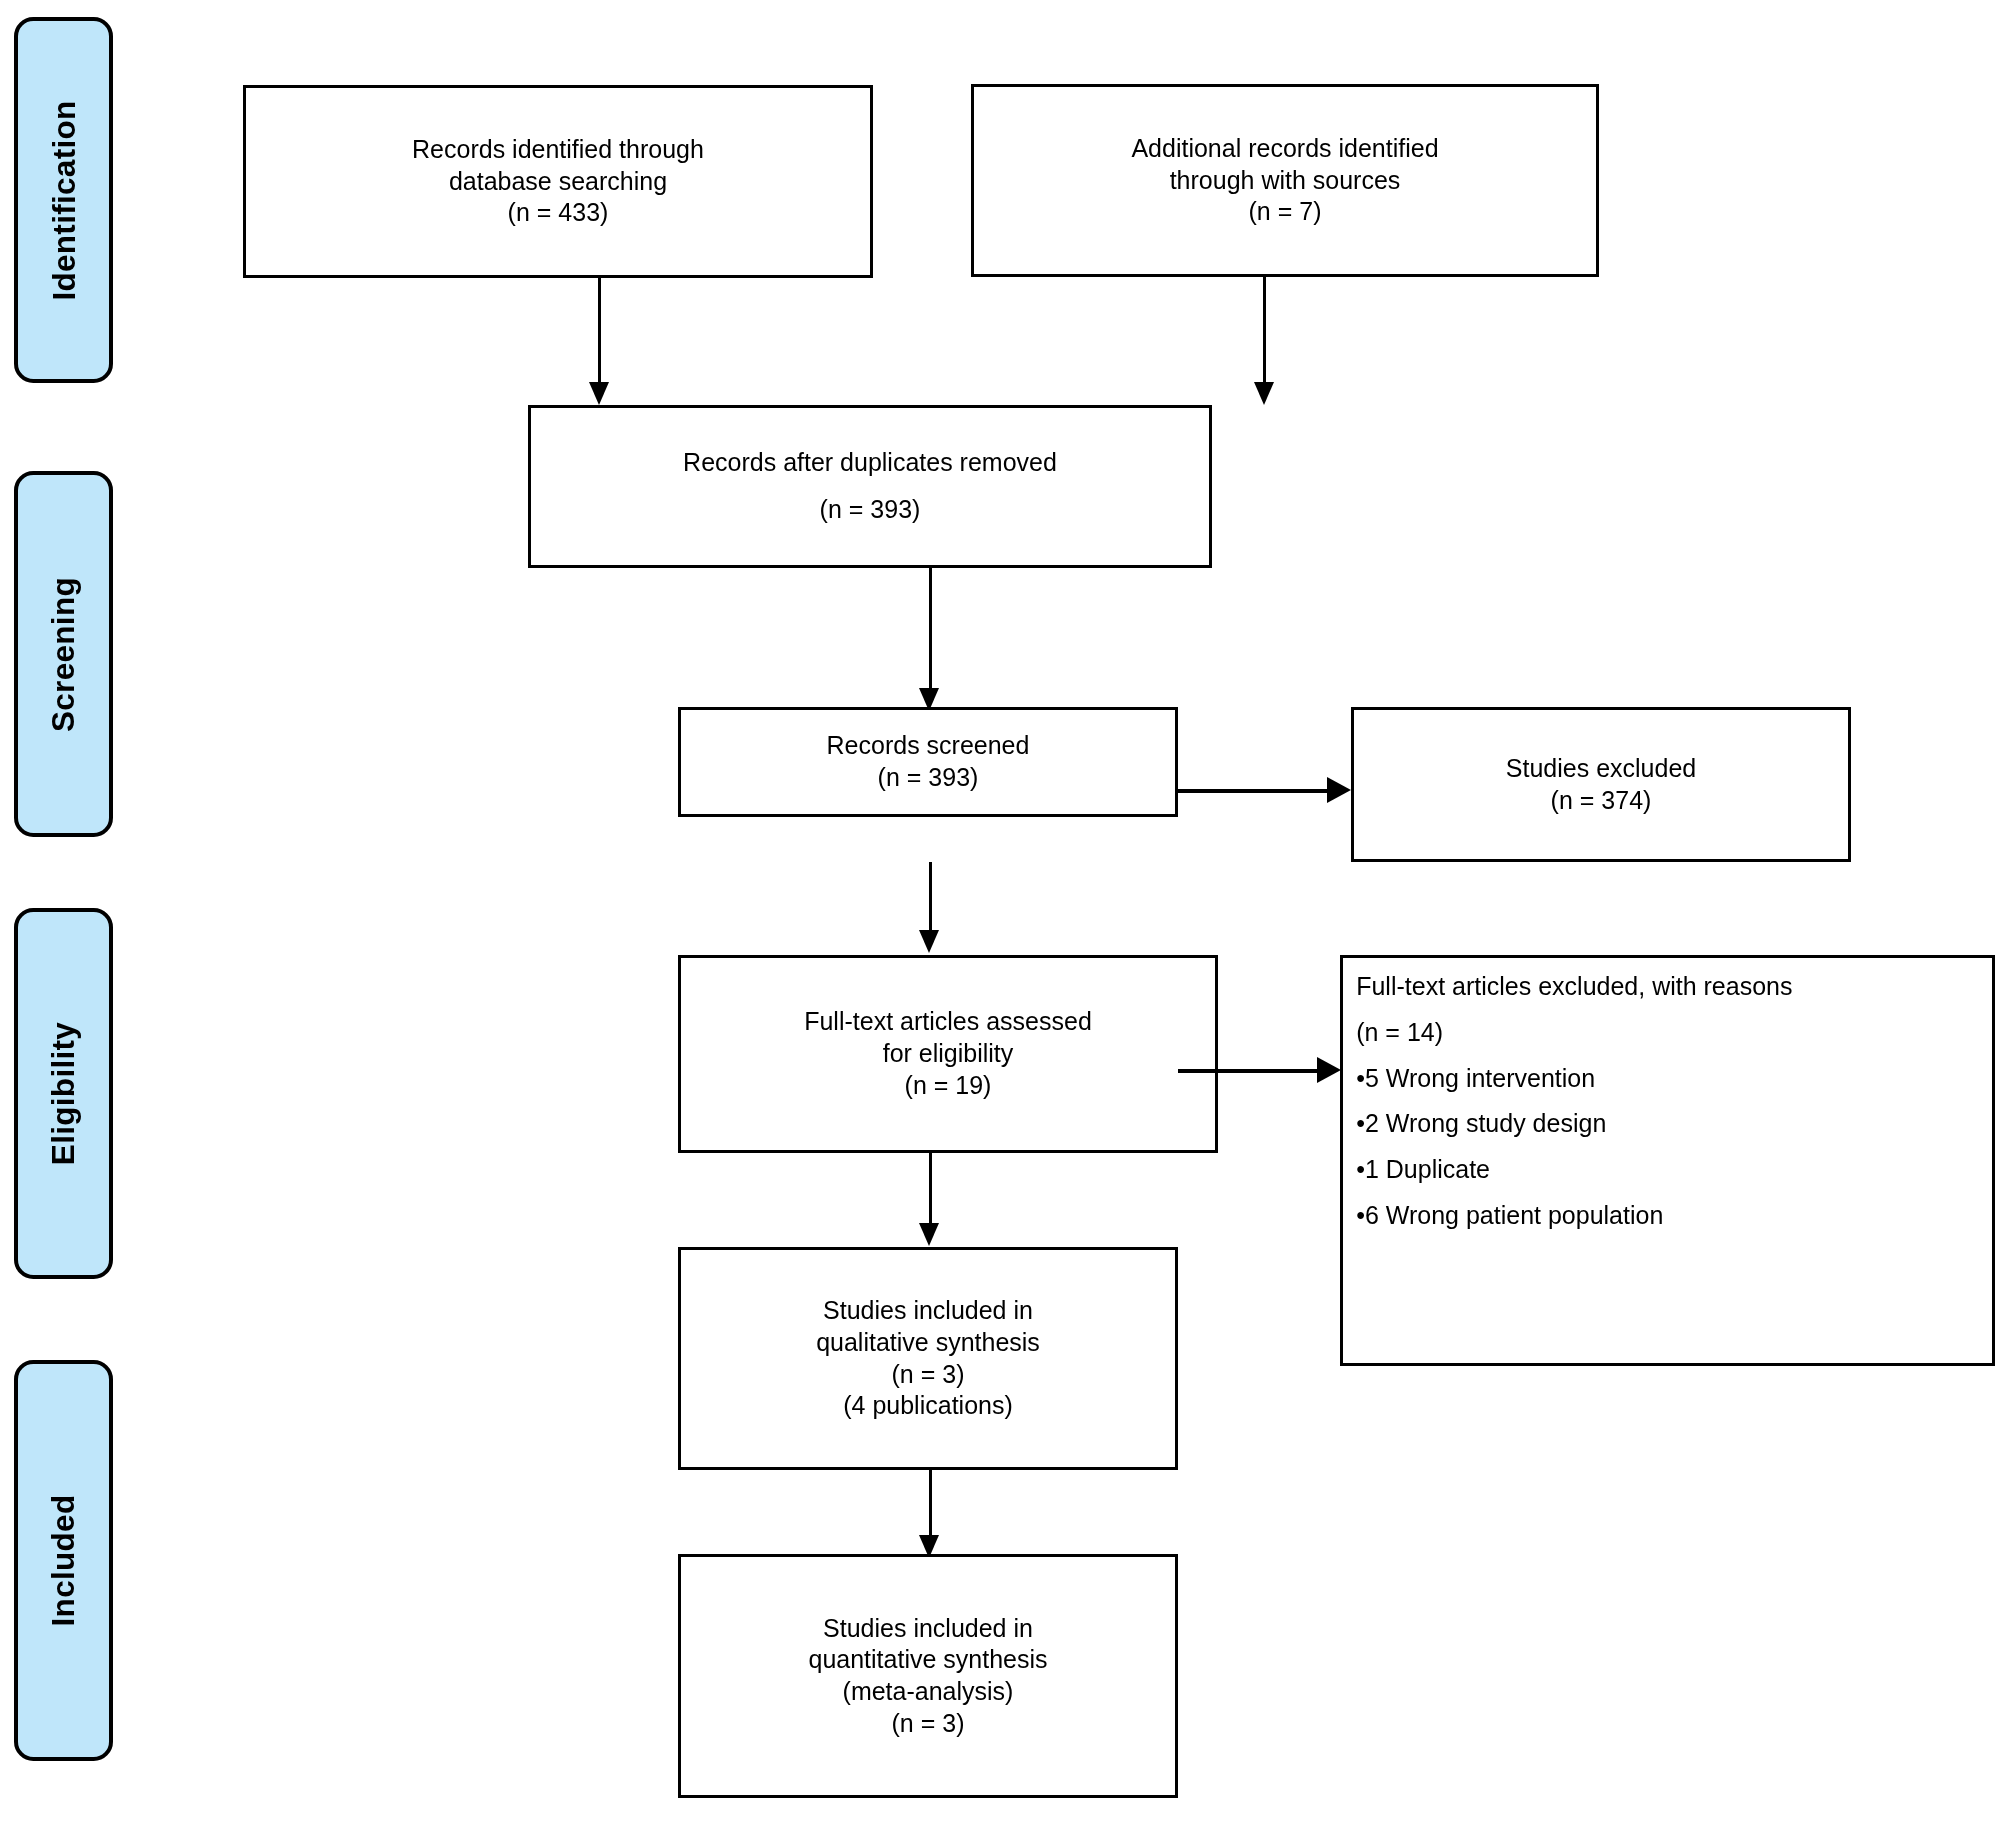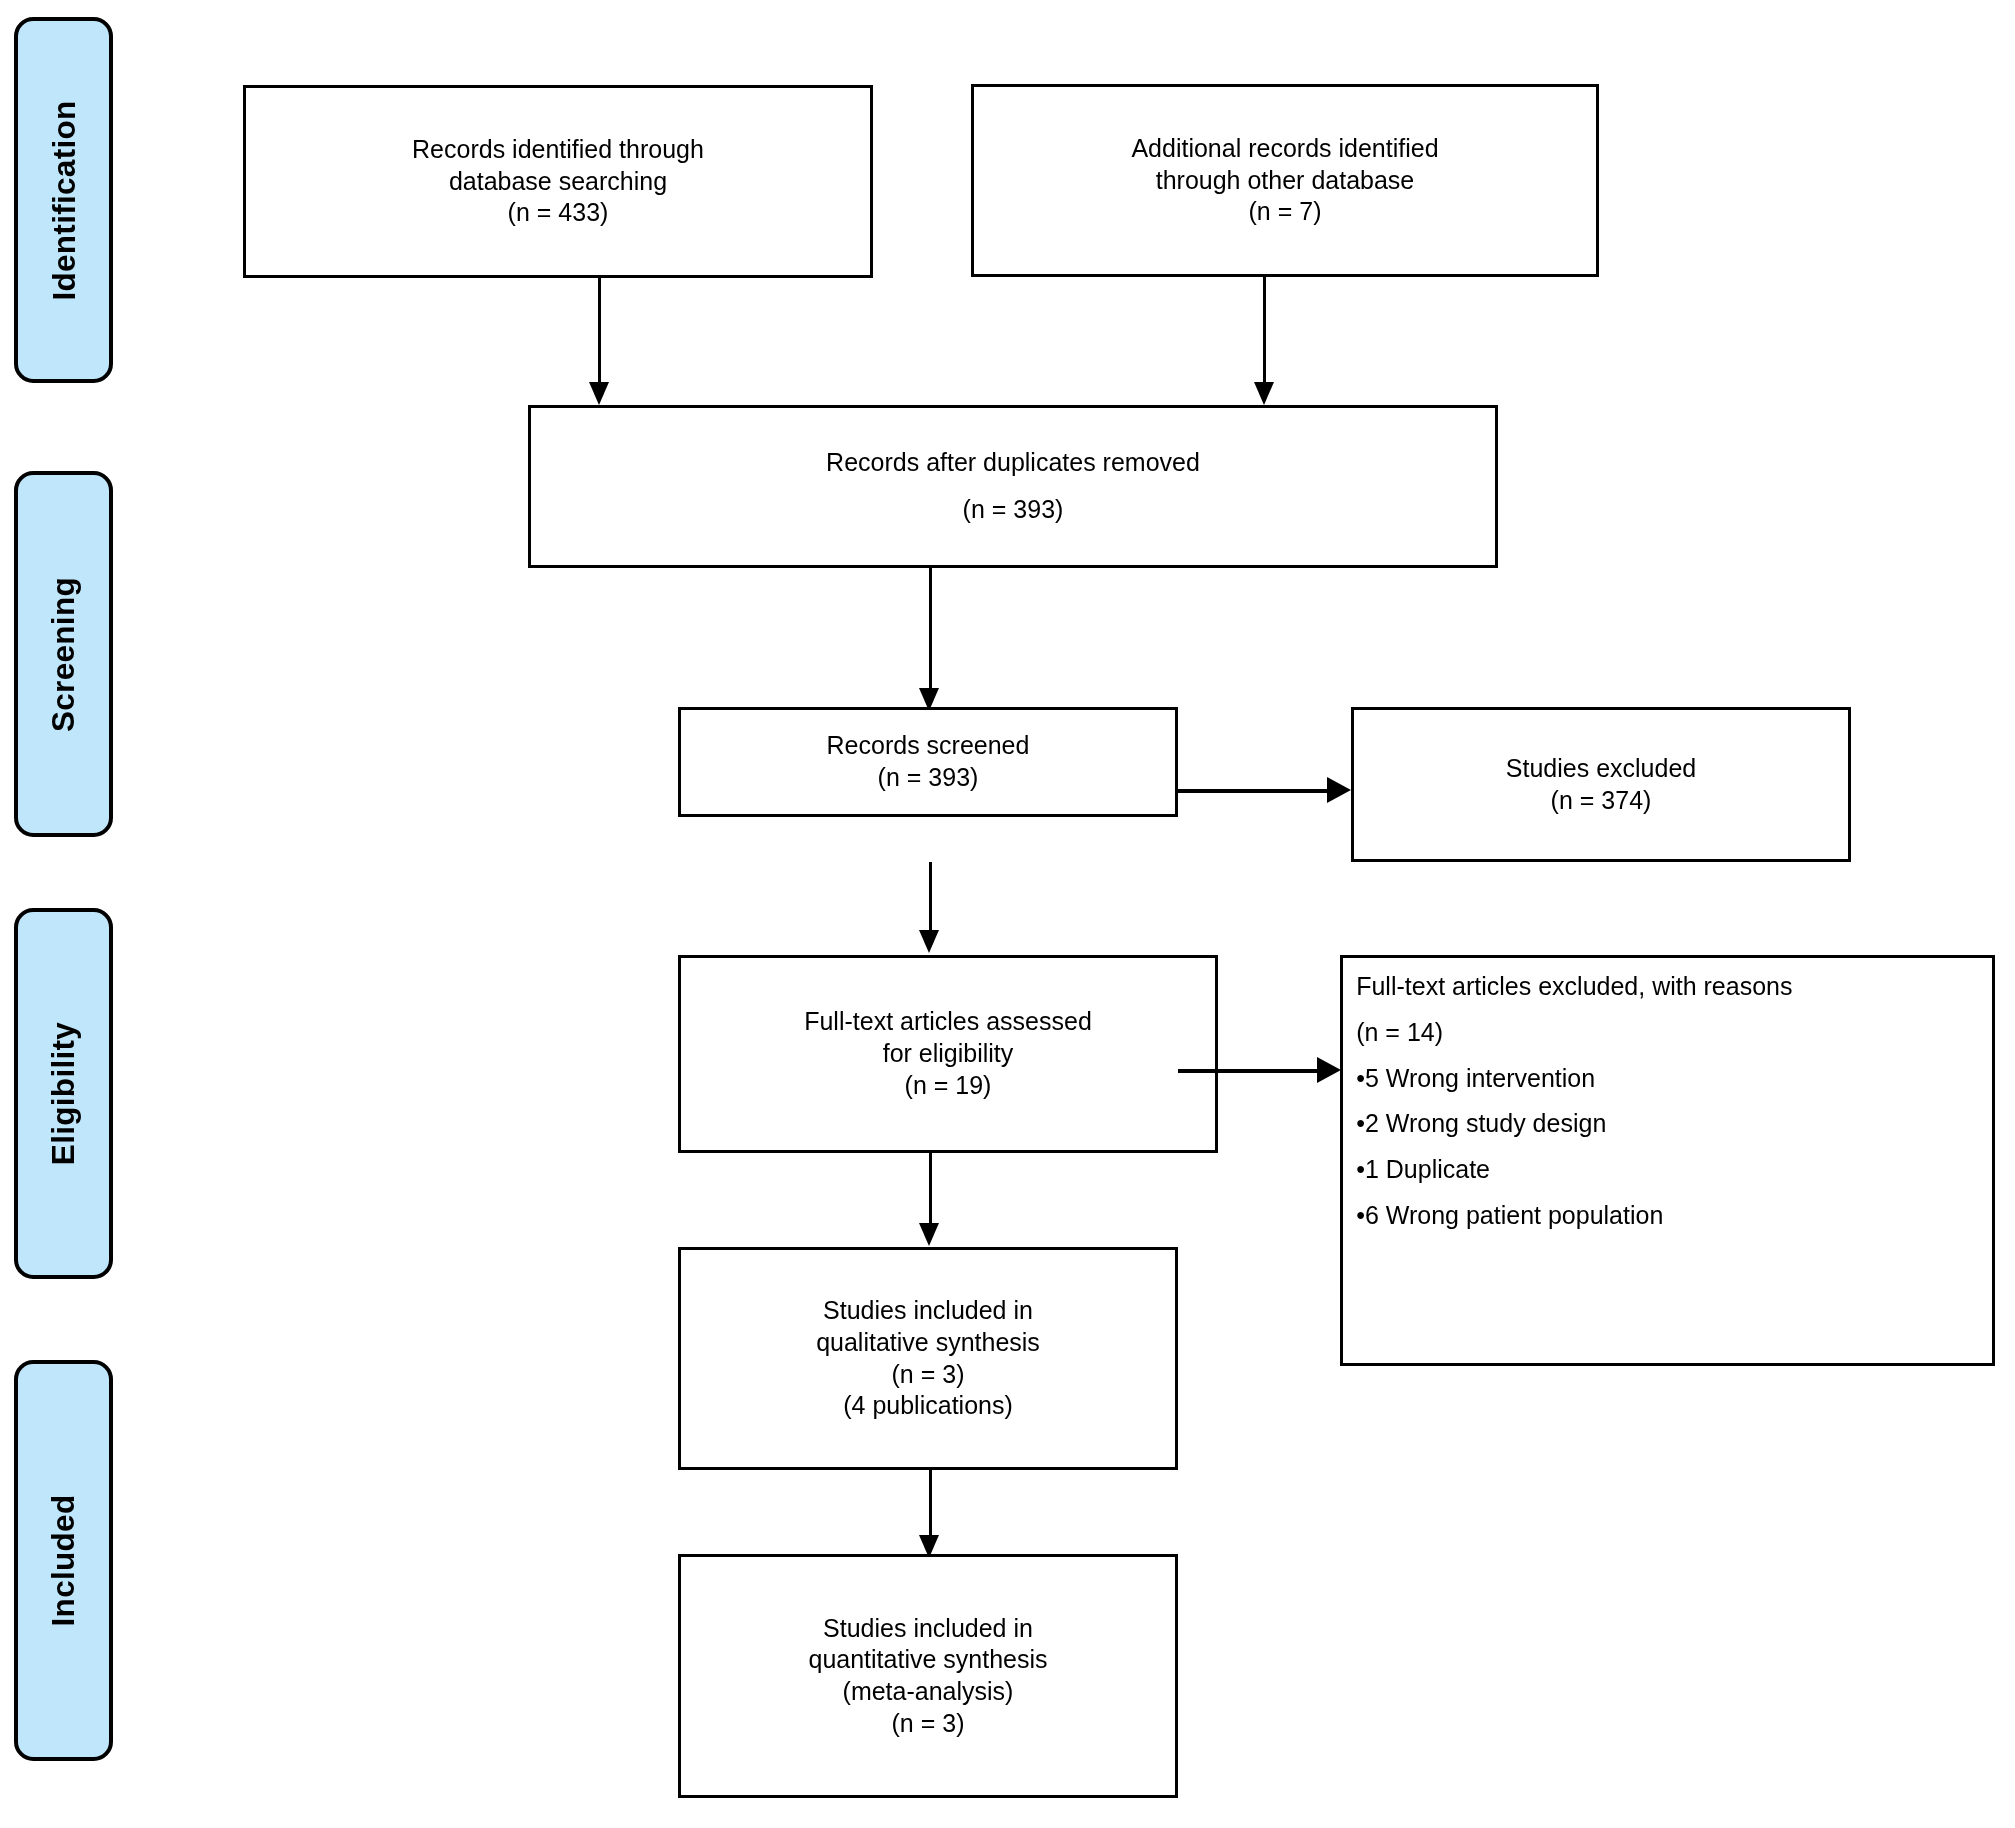--- a/index.html
+++ b/index.html
@@ -123,31 +123,31 @@
   </div>
 
   <div class="flowbox" style="left:243px; top:85px; width:630px; height:193px;">
     <div class="ln">Records identified through</div>
     <div class="ln">database searching</div>
     <div class="ln">(n = 433)</div>
   </div>
 
   <div class="flowbox" style="left:971px; top:84px; width:628px; height:193px;">
     <div class="ln">Additional records identified</div>
-    <div class="ln">through other database</div>
+    <div class="ln">through with sources</div>
     <div class="ln">(n = 7)</div>
   </div>
 
   <div class="vline" style="left:598px; top:278px; height:108px;"></div>
   <div class="arrow-down" style="left:589px; top:382px;"></div>
 
   <div class="vline" style="left:1263px; top:277px; height:109px;"></div>
   <div class="arrow-down" style="left:1254px; top:382px;"></div>
 
-  <div class="flowbox" style="left:528px; top:405px; width:970px; height:163px;gap:15px;">
+  <div class="flowbox" style="left:528px; top:405px; width:684px; height:163px;gap:15px;">
     <div class="ln">Records after duplicates removed</div>
     <div class="ln">(n = 393)</div>
   </div>
 
   <div class="vline" style="left:929px; top:568px; height:124px;"></div>
   <div class="arrow-down" style="left:919px; top:688px;"></div>
 
   <div class="flowbox" style="left:678px; top:707px; width:500px; height:110px;">
     <div class="ln">Records screened</div>
     <div class="ln">(n = 393)</div>

